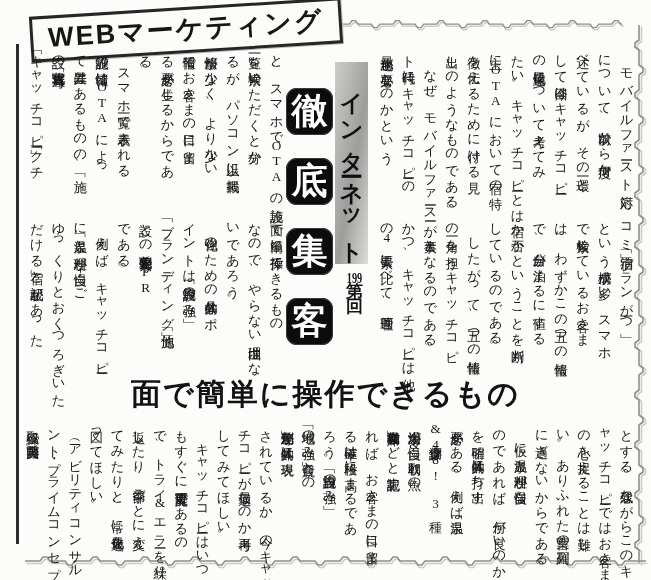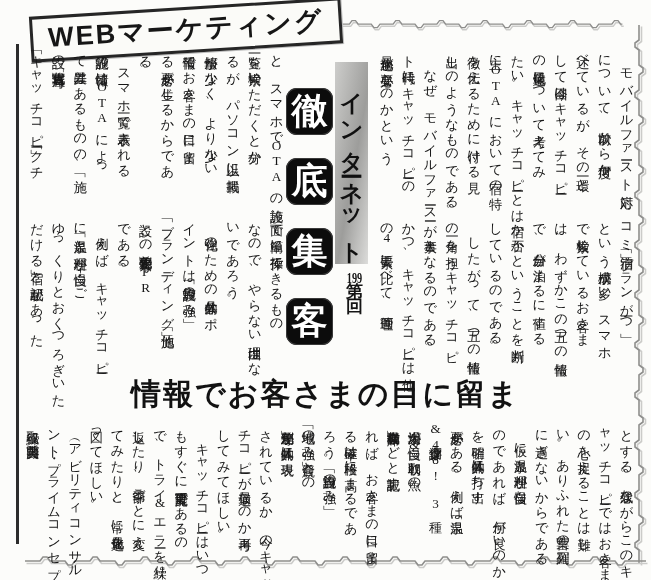--- a/index.html
+++ b/index.html
@@ -145,21 +145,21 @@
         </div>
       <div class="kbox">
           <span>集</span>
         </div>
       <div class="kbox">
           <span>客</span>
         </div>
     </div>
   </div>
 
-  <h1 class="headline">情報でお客さまの目に留ま</h1>
+  <h1 class="headline">面で簡単に操作できるもの</h1>
 
   <div class="vtext bottom-band">とする。残念ながらこのキ
 ャッチコピーではお客さま
 の心を捉えることは難し
 い。ありふれた言葉の羅列
 に過ぎないからである。
 　仮に温泉と料理が自慢な
 のであれば、何が良いのか
 を明確、具体的に打ち出す
 必要がある。例えば「温泉

